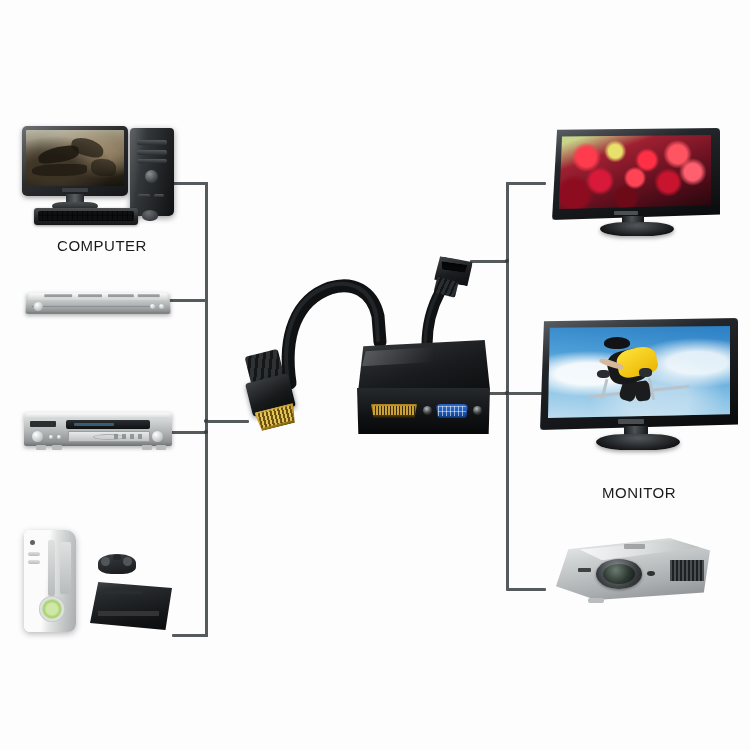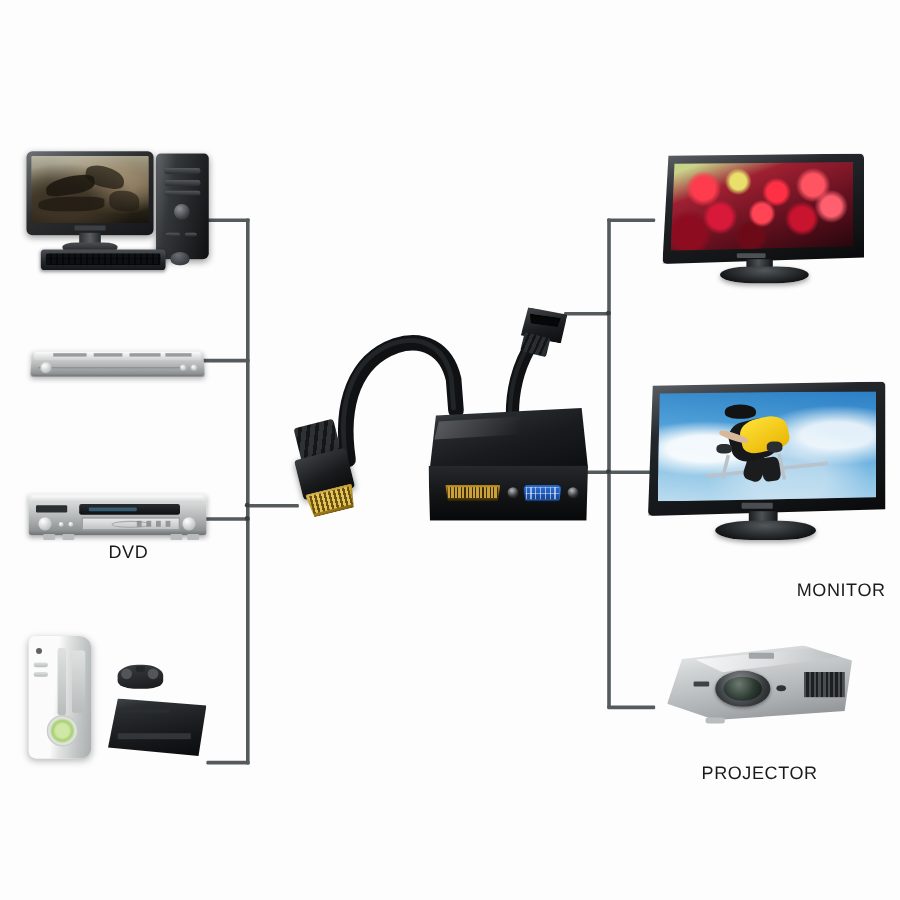--- a/index.html
+++ b/index.html
@@ -203,20 +203,21 @@
       <div style="position:absolute;left:40px;top:62px;width:26px;height:4px;background:#3c4043;border-radius:1px;"></div>
     </div>
     <div class="mon-neck" style="left:44px;top:68px;width:18px;height:10px;"></div>
     <div class="mon-base" style="left:30px;top:76px;width:46px;height:10px;"></div>
 
     <div class="kbd" style="left:12px;top:82px;width:104px;height:17px;">
       <div class="kbd-keys"></div>
     </div>
     <div class="mouse" style="left:120px;top:84px;width:16px;height:11px;"></div>
   </div>
+  <div class="lbl" style="left:22px;top:237px;width:160px;">COMPUTER</div>
 
   <div class="dev" style="left:22px;top:286px;width:150px;height:34px;">
     <div class="silver" style="left:4px;top:6px;width:144px;height:22px;transform:perspective(260px) rotateX(12deg);">
       <div class="silver-top" style="left:2px;top:1px;width:140px;height:7px;border-radius:2px;"></div>
       <div class="slit" style="left:18px;top:2px;width:28px;height:3px;"></div>
       <div class="slit" style="left:52px;top:2px;width:24px;height:3px;"></div>
       <div class="slit" style="left:82px;top:2px;width:26px;height:3px;"></div>
       <div class="slit" style="left:112px;top:2px;width:22px;height:3px;"></div>
       <div class="slit" style="left:6px;top:14px;width:120px;height:1px;"></div>
       <div class="mini-btn" style="left:8px;top:10px;width:9px;height:9px;"></div>
@@ -242,21 +243,20 @@
       <div class="slit" style="left:90px;top:22px;width:4px;height:5px;"></div>
       <div class="slit" style="left:98px;top:22px;width:4px;height:5px;"></div>
       <div class="slit" style="left:106px;top:22px;width:4px;height:5px;"></div>
       <div class="slit" style="left:114px;top:22px;width:4px;height:5px;"></div>
     </div>
     <div style="position:absolute;left:14px;top:37px;width:10px;height:5px;background:#b9bcbc;border-radius:1px;"></div>
     <div style="position:absolute;left:30px;top:37px;width:10px;height:5px;background:#b9bcbc;border-radius:1px;"></div>
     <div style="position:absolute;left:120px;top:37px;width:10px;height:5px;background:#b9bcbc;border-radius:1px;"></div>
     <div style="position:absolute;left:134px;top:37px;width:10px;height:5px;background:#b9bcbc;border-radius:1px;"></div>
   </div>
-  <div class="lbl" style="left:32px;top:452px;width:150px;">DVD</div>
 
   <div class="dev" style="left:20px;top:528px;width:175px;height:110px;">
     <div class="xbox" style="left:4px;top:2px;width:52px;height:102px;">
       <div class="xbox-vent" style="left:24px;top:10px;width:7px;height:56px;"></div>
       <div style="position:absolute;left:6px;top:10px;width:5px;height:5px;background:#5f6366;border-radius:50%;"></div>
       <div class="xbox-vent" style="left:4px;top:22px;width:12px;height:4px;"></div>
       <div class="xbox-vent" style="left:4px;top:30px;width:12px;height:4px;"></div>
       <div class="xbox-ring" style="left:15px;top:66px;width:26px;height:26px;"></div>
       <div class="xbox-vent" style="left:36px;top:12px;width:11px;height:52px;"></div>
     </div>
@@ -304,38 +304,37 @@
           <div class="cy-helmet" style="left:31%;top:12%;width:14%;height:13%;"></div>
           <div style="position:absolute;left:27%;top:48%;width:7%;height:9%;background:#2b2e31;border-radius:40%;"></div>
           <div style="position:absolute;left:50%;top:46%;width:7%;height:9%;background:#2b2e31;border-radius:40%;"></div>
         </div>
       </div>
       <div style="position:absolute;left:78px;top:101px;width:26px;height:5px;background:#4a4e51;border-radius:1px;"></div>
     </div>
     <div class="tv-neck" style="left:84px;top:108px;width:24px;height:12px;"></div>
     <div class="tv-base" style="left:56px;top:116px;width:84px;height:16px;"></div>
   </div>
-  <div class="lbl" style="left:540px;top:484px;width:198px;text-align:right;">MONITOR</div>
+  <div class="lbl" style="left:540px;top:484px;width:198px;">MONITOR</div>
 
   <div class="dev" style="left:548px;top:530px;width:170px;height:96px;">
     <div class="proj-body" style="left:8px;top:8px;width:154px;height:62px;
          clip-path:polygon(8% 18%,74% 0%,100% 20%,96% 88%,26% 100%,0% 78%);">
       <div class="proj-top" style="left:12%;top:4%;width:82%;height:32%;
            clip-path:polygon(4% 46%,80% 0%,100% 34%,22% 100%);"></div>
       <div class="proj-lens-o" style="left:26%;top:34%;width:30%;height:48%;">
         <div class="proj-lens-i" style="left:16%;top:16%;width:68%;height:68%;"></div>
       </div>
       <div class="proj-vent" style="left:74%;top:36%;width:22%;height:34%;"></div>
       <div style="position:absolute;left:14%;top:48%;width:9%;height:7%;background:#3e4244;border-radius:1px;"></div>
       <div style="position:absolute;left:59%;top:54%;width:5%;height:8%;background:#2e3234;border-radius:50%;"></div>
       <div style="position:absolute;left:44%;top:10%;width:14%;height:7%;background:#6f7376;opacity:.55;border-radius:1px;"></div>
     </div>
     <div class="proj-foot" style="left:40px;top:68px;width:16px;height:5px;"></div>
   </div>
-  <div class="lbl" style="left:548px;top:636px;width:170px;">PROJECTOR</div>
 
   <div>
 
     <svg class="cable-svg" width="750" height="750">
       <path d="M290,383 C283,336 296,300 330,288 C352,281 372,290 378,316 L380,342" fill="none" stroke="#0f1113" stroke-width="13" stroke-linecap="round"></path>
       <path d="M290,383 C283,336 296,300 330,288 C352,281 372,290 378,316 L380,342" fill="none" stroke="#33373a" stroke-width="4" stroke-linecap="round" opacity=".55" transform="translate(-2,-2)"></path>
 
       <path d="M427,345 C427,322 433,305 440,292" fill="none" stroke="#0f1113" stroke-width="11" stroke-linecap="round"></path>
       <path d="M427,345 C427,322 433,305 440,292" fill="none" stroke="#32363a" stroke-width="3.5" stroke-linecap="round" opacity=".5" transform="translate(-2,0)"></path>
     </svg>

